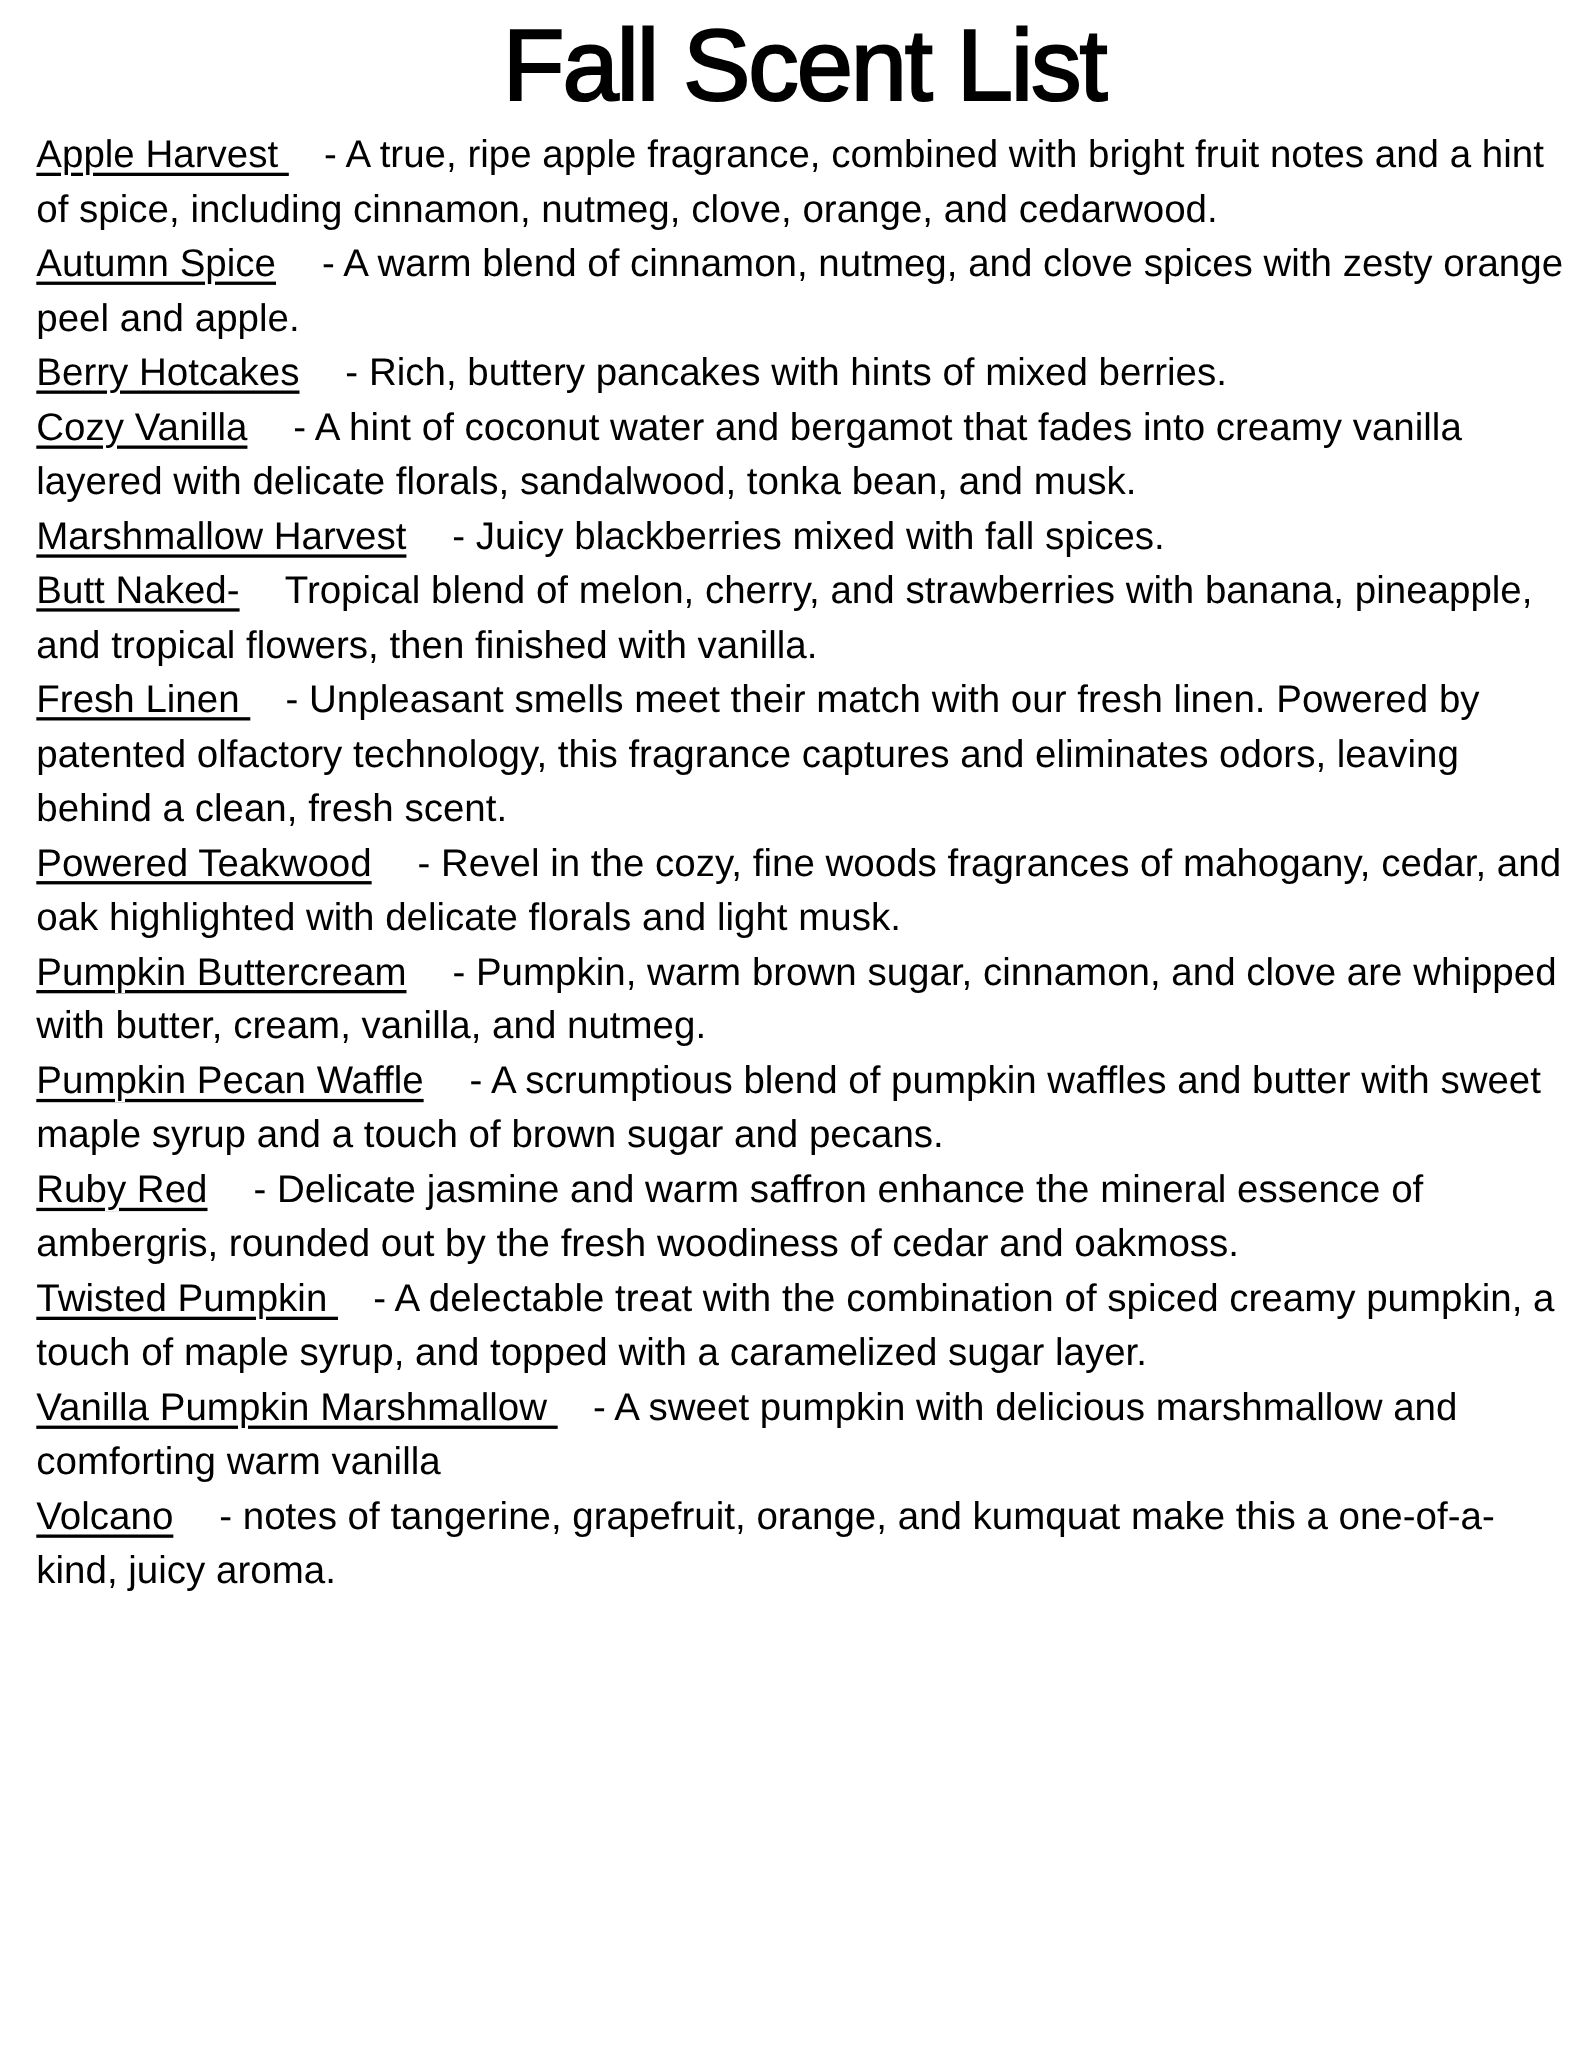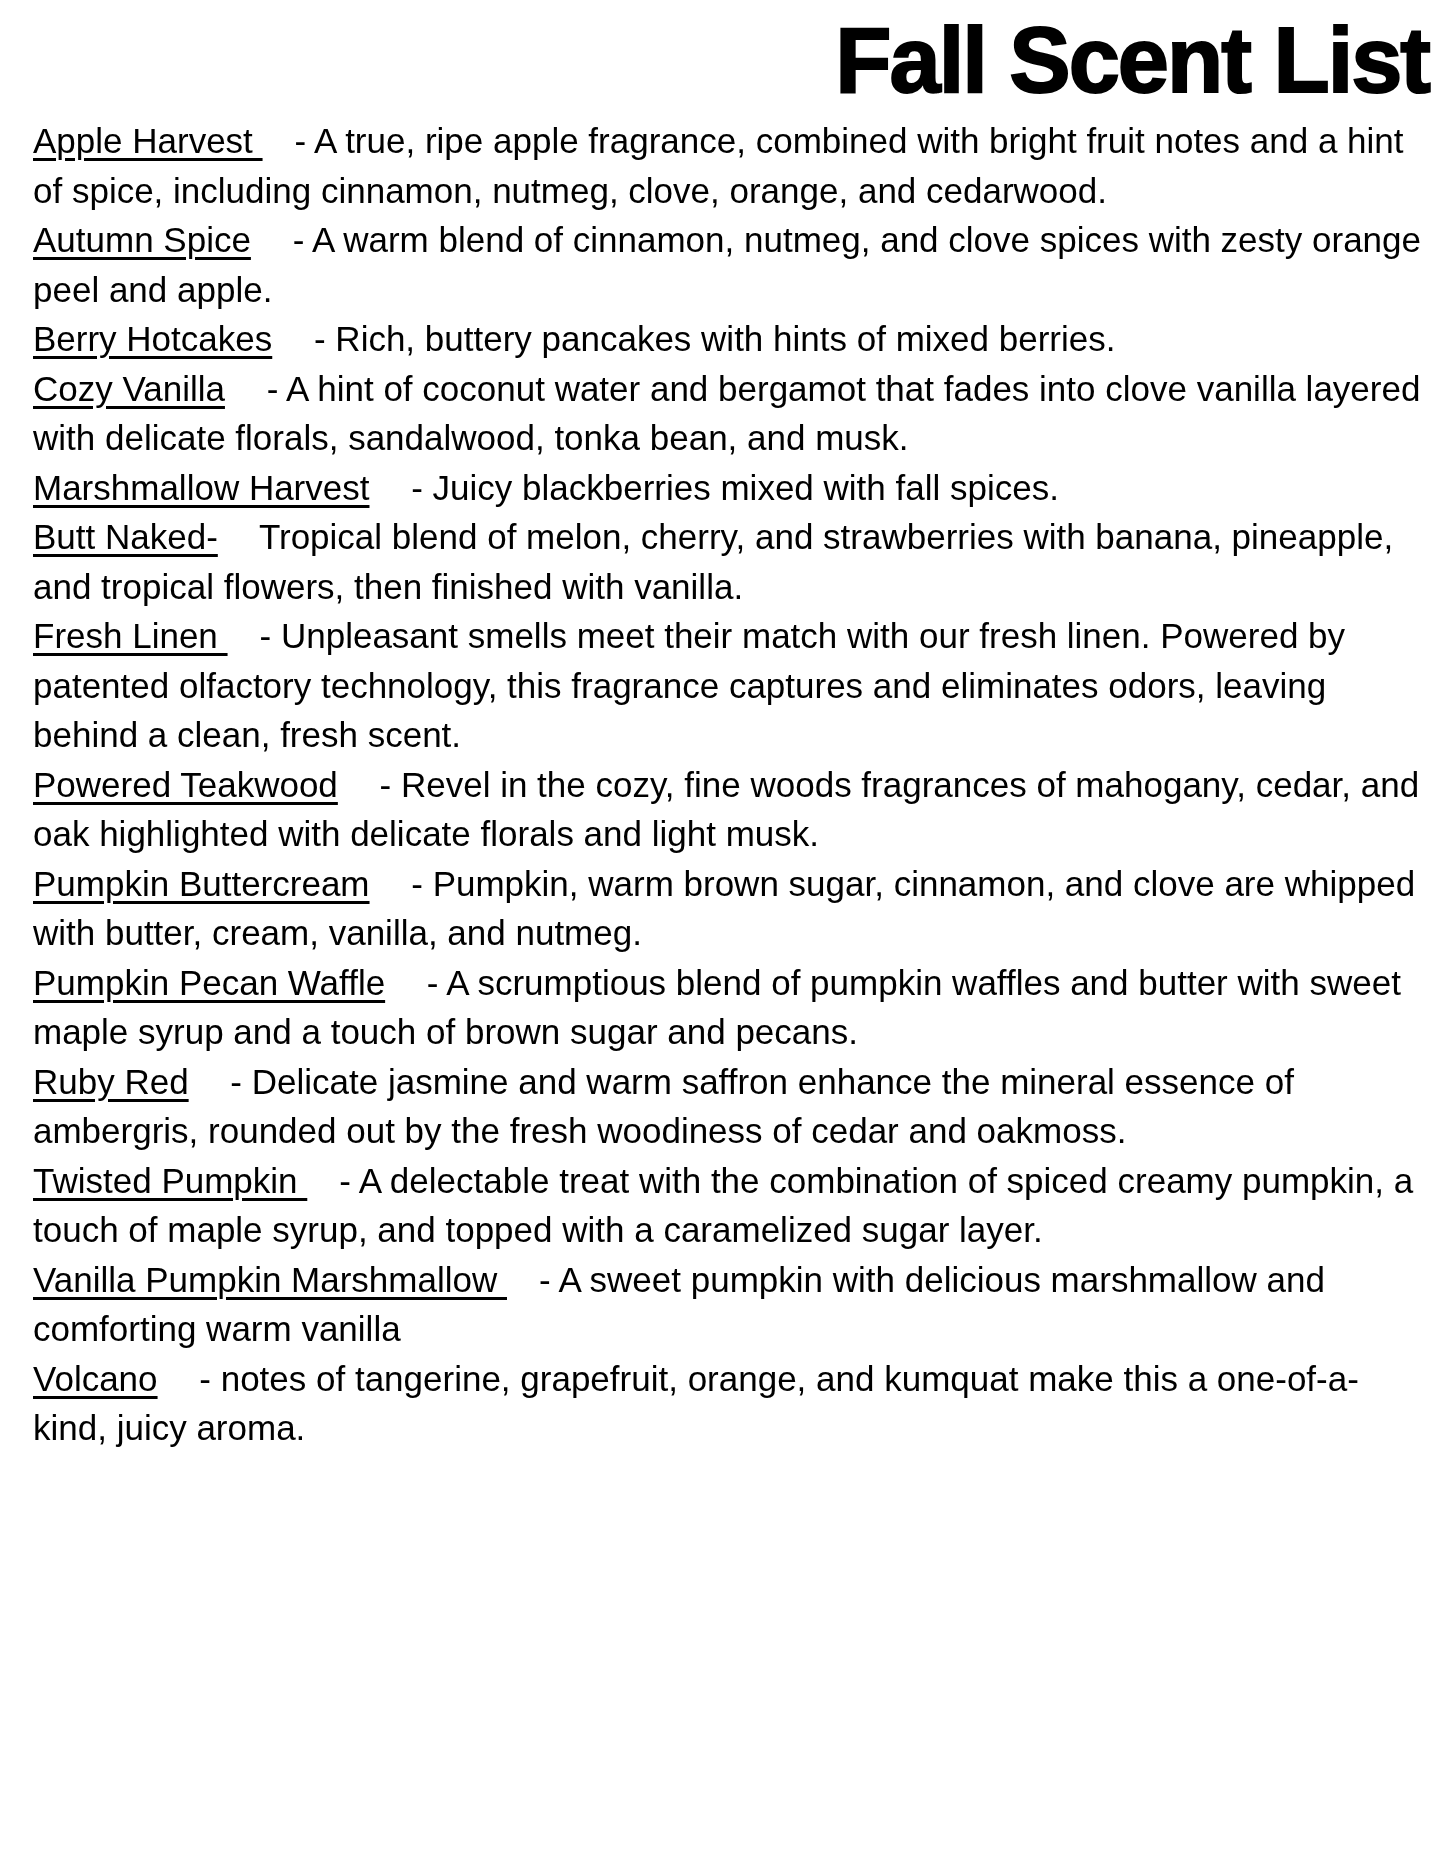--- a/index.html
+++ b/index.html
@@ -15,24 +15,24 @@
     overflow: hidden;
   }
   .page {
     box-sizing: border-box;
     width: 1445px;
     height: 1871px;
     padding: 0 16px 0 33px;
   }
   .page-title {
     margin: 10px 0 6px 0;
-    text-align: right;
+    text-align: center;
     font-size: 92px;
     line-height: 100px;
-    font-weight: 700;
+    font-weight: 400;
     letter-spacing: -2px;
     -webkit-text-stroke: 2px #000000;
     color: #000000;
   }
   .scent-list {
     font-size: 35px;
     line-height: 49.5px;
     font-weight: 400;
   }
   .entry {
@@ -54,21 +54,21 @@
 
 <div class="page">
   <h1 class="page-title">Fall Scent List</h1>
   <div class="scent-list" id="scent-list">
   <p class="entry"><span class="scent-name">Apple Harvest </span><span class="scent-desc">- A true, ripe apple fragrance, combined with bright fruit notes and a hint of spice, including cinnamon, nutmeg, clove, orange, and cedarwood.</span></p>
 
   <p class="entry"><span class="scent-name">Autumn Spice</span><span class="scent-desc"> - A warm blend of cinnamon, nutmeg, and clove spices with zesty orange peel and apple.</span></p>
 
   <p class="entry"><span class="scent-name">Berry Hotcakes</span><span class="scent-desc"> - Rich, buttery pancakes with hints of mixed berries.</span></p>
 
-  <p class="entry"><span class="scent-name">Cozy Vanilla</span><span class="scent-desc"> - A hint of coconut water and bergamot that fades into clove vanilla layered with delicate florals, sandalwood, tonka bean, and musk.</span></p>
+  <p class="entry"><span class="scent-name">Cozy Vanilla</span><span class="scent-desc"> - A hint of coconut water and bergamot that fades into creamy vanilla layered with delicate florals, sandalwood, tonka bean, and musk.</span></p>
 
 
   <p class="entry"><span class="scent-name">Marshmallow Harvest</span><span class="scent-desc"> - Juicy blackberries mixed with fall spices.</span></p>
 
   <p class="entry"><span class="scent-name">Butt Naked-</span><span class="scent-desc"> Tropical blend of melon, cherry, and strawberries with banana, pineapple, and tropical flowers, then finished with vanilla.</span></p>
 
 
   <p class="entry"><span class="scent-name">Fresh Linen </span><span class="scent-desc">- Unpleasant smells meet their match with our fresh linen. Powered by patented olfactory technology, this fragrance captures and eliminates odors, leaving behind a clean, fresh scent.</span></p>
 
   <p class="entry"><span class="scent-name">Powered Teakwood</span><span class="scent-desc"> - Revel in the cozy, fine woods fragrances of mahogany, cedar, and oak highlighted with delicate florals and light musk.</span></p>

